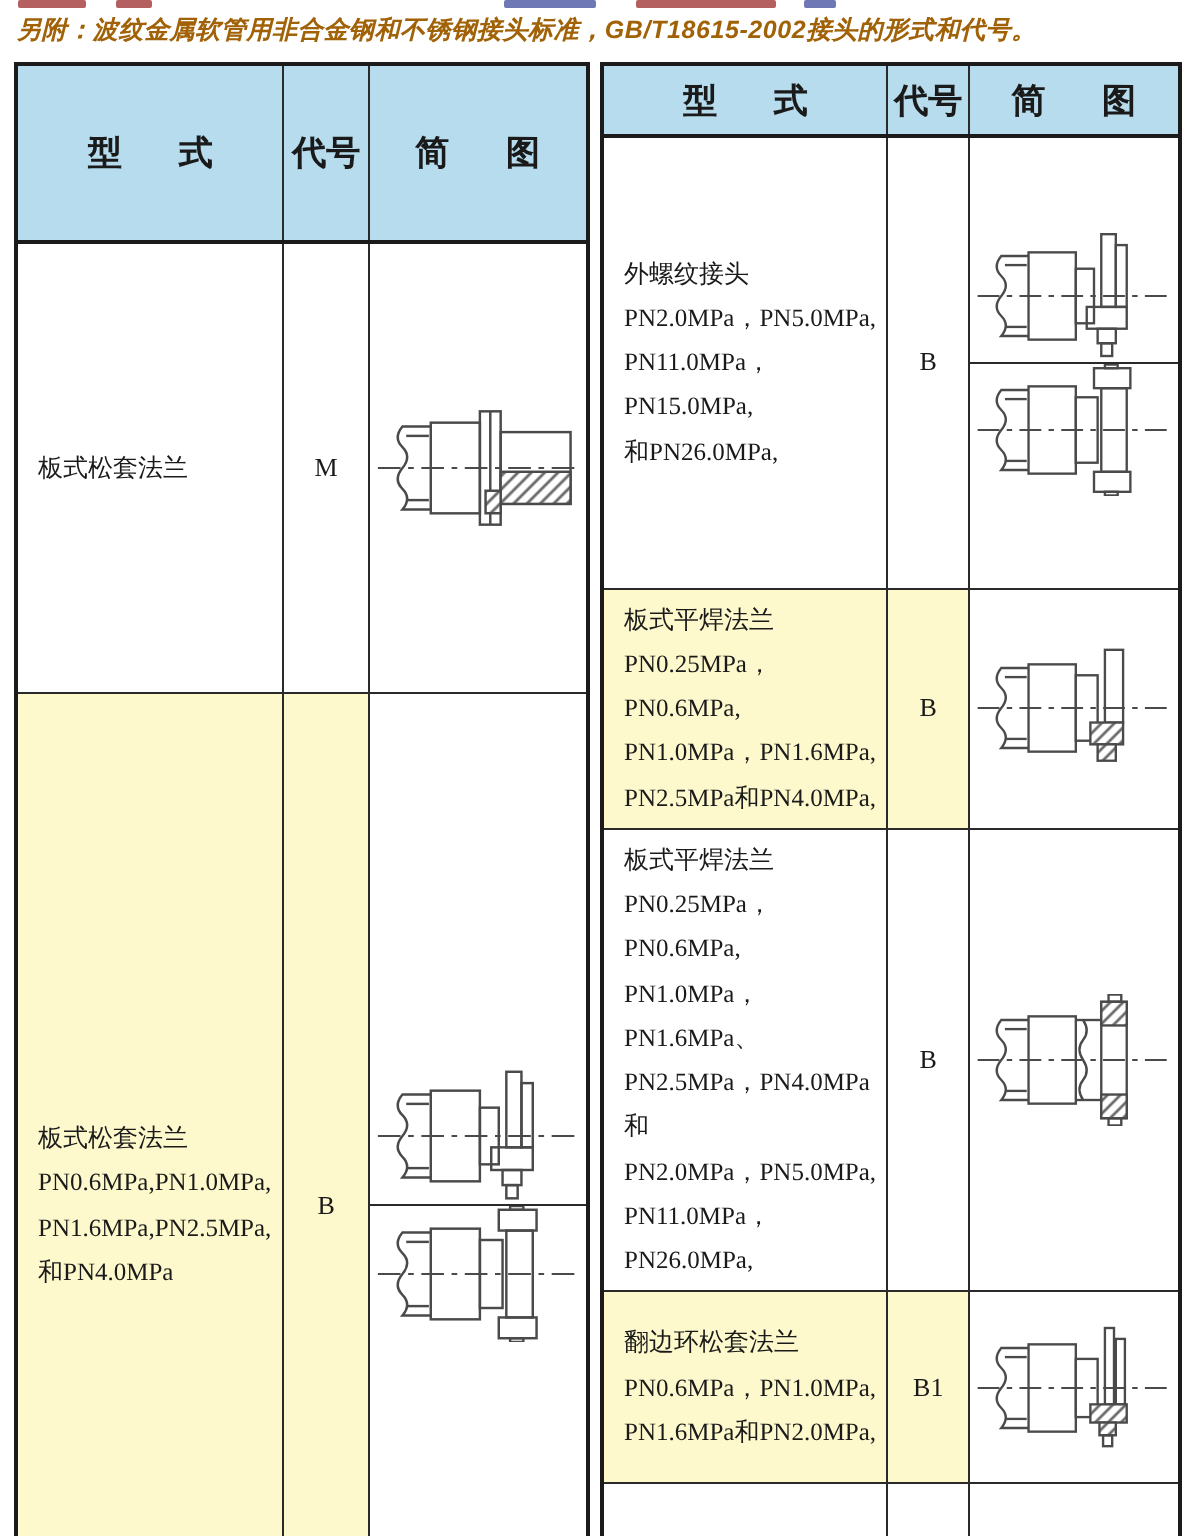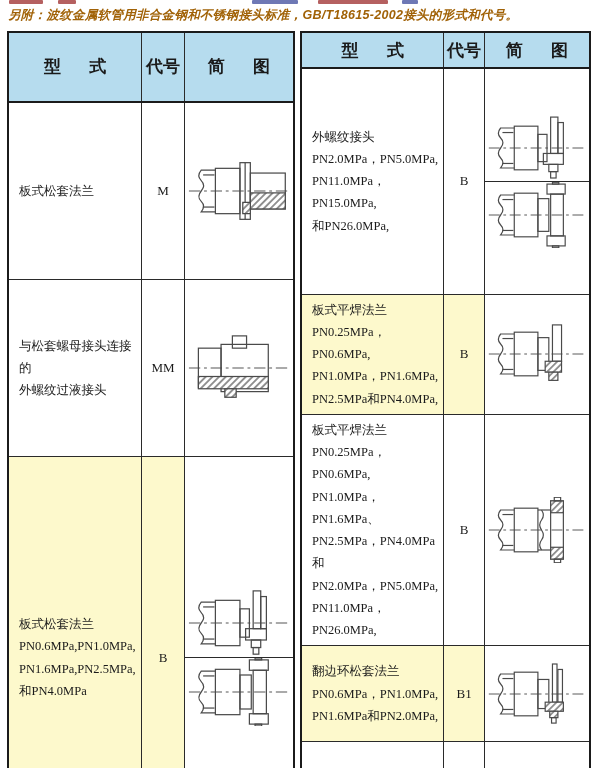--- a/index.html
+++ b/index.html
@@ -117,37 +117,20 @@
           <rect x="56" y="6" width="11" height="60"></rect>
           <line x1="61.5" y1="6" x2="61.5" y2="66"></line>
           <rect x="67" y="17" width="37" height="38"></rect>
           <rect class="h" x="67" y="38" width="37" height="17"></rect>
           <polygon class="h" points="59,48 67,48 67,60 59,60"></polygon>
           <path class="cl" d="M2,36 H108"></path>
         </svg>
             </div>
           </td>
     </tr>
-    <tr style="height:92px">
-      <td class="type"><span class="type-text">与松套螺母接头连接的
-外螺纹过液接头</span></td>
-      <td class="code">MM</td>
-      <td class="diagram">
-            <div class="dwg-box">
-        <svg class="dwg" width="104" height="68" viewBox="0 0 110 72">
-          <rect x="12" y="15" width="24" height="42"></rect>
-          <rect x="36" y="11" width="50" height="50"></rect>
-          <rect x="48" y="2" width="15" height="13"></rect>
-          <rect class="h" x="12" y="45" width="74" height="13"></rect>
-          <rect class="h" x="40" y="58" width="12" height="9"></rect>
-          <path class="cl" d="M2,36 H108"></path>
-        </svg>
-            </div>
-          </td>
-    </tr>
     <tr style="height:208px">
       <td class="type hl"><span class="type-text">板式松套法兰
 PN0.6MPa,PN1.0MPa,
 PN1.6MPa,PN2.5MPa,
 和PN4.0MPa</span></td>
       <td class="code hl">B</td>
       <td class="diagram">
         <div class="split">
           <div class="sub">
                 <svg class="dwg" width="104" height="68" viewBox="0 0 110 72">

